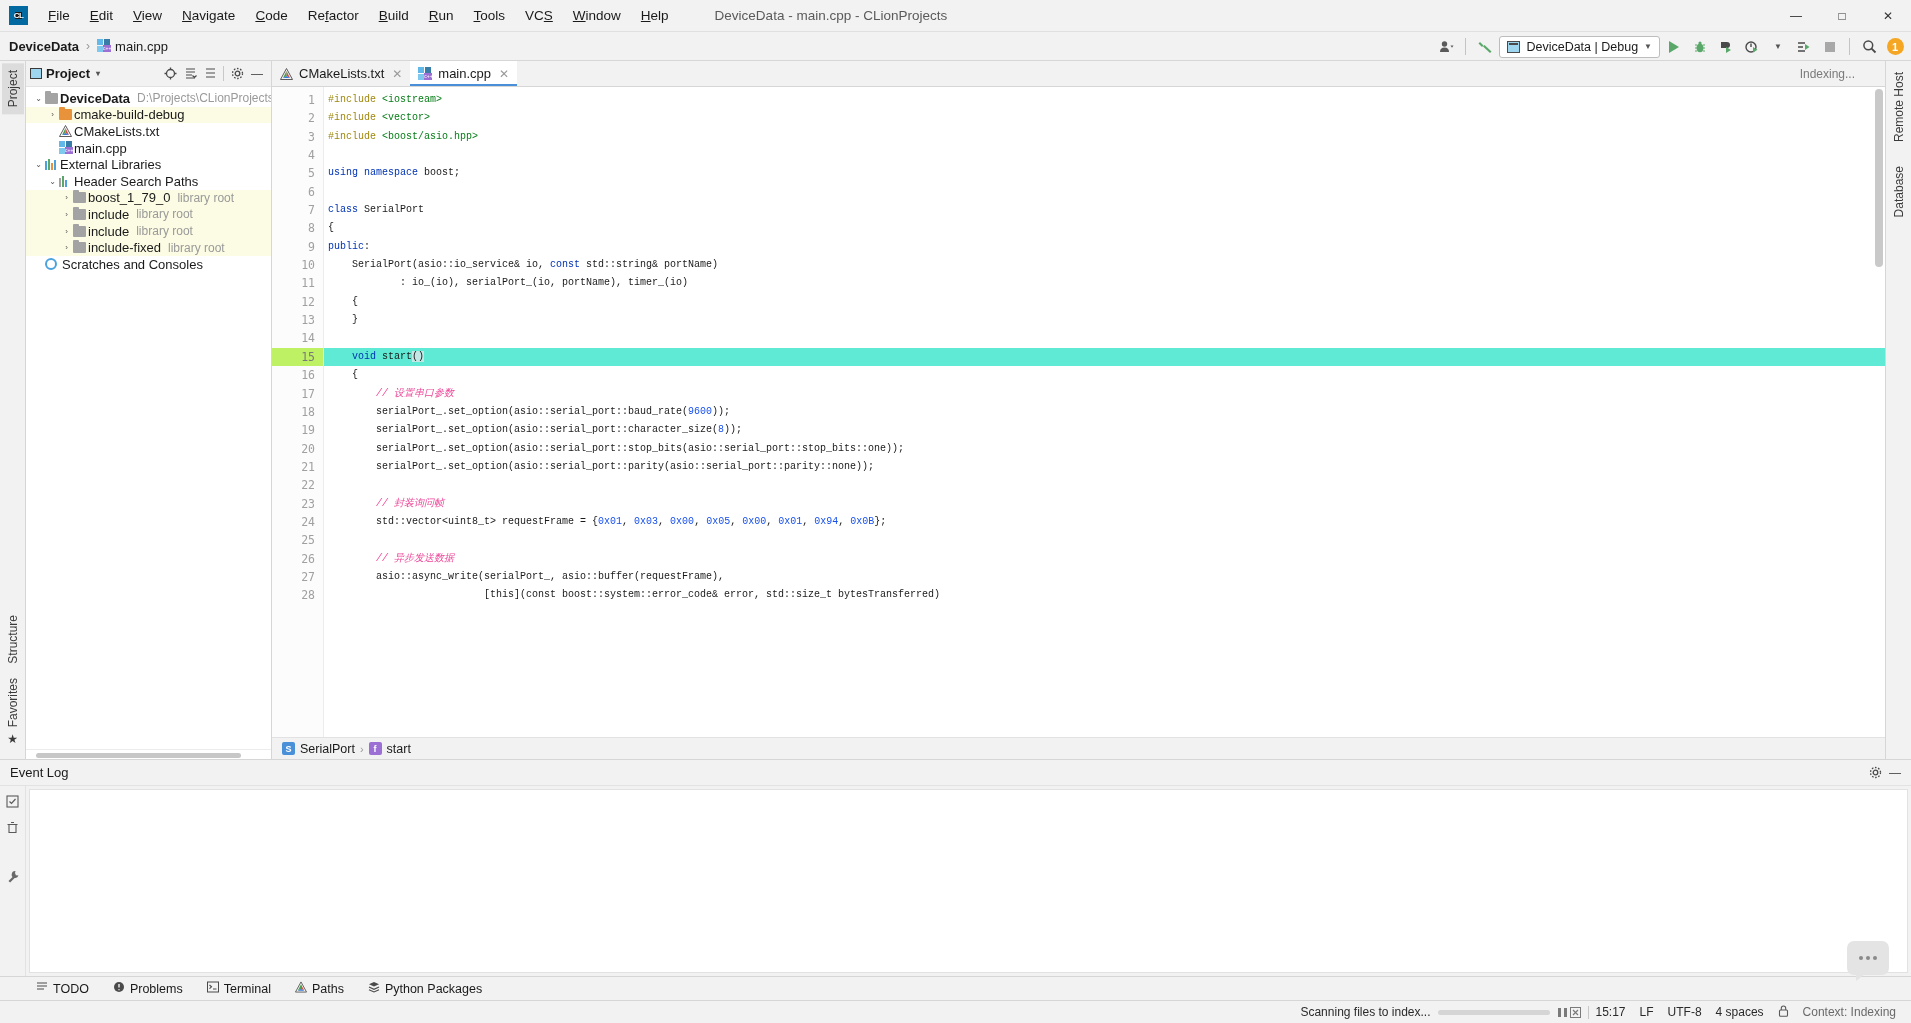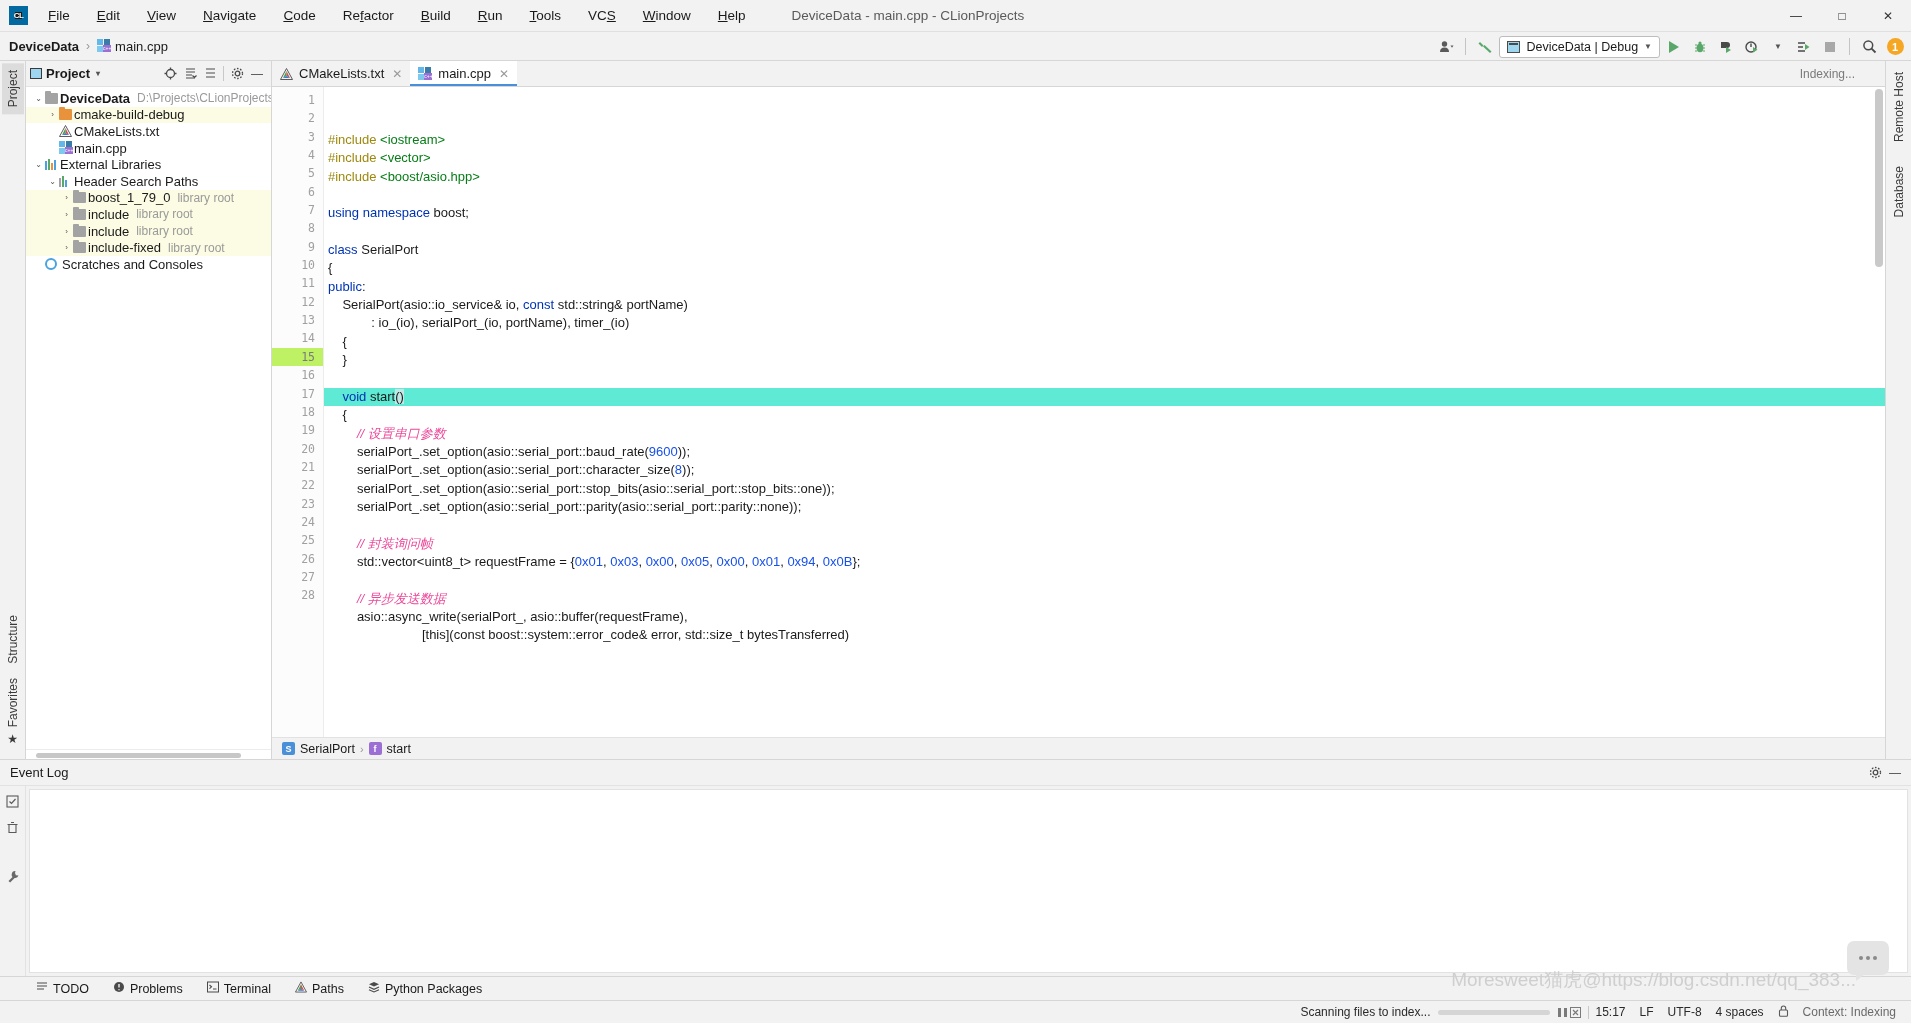--- a/index.html
+++ b/index.html
@@ -19,21 +19,21 @@
     background: #f2f2f2; border-bottom: 1px solid #e0e0e0;
     flex: 0 0 32px; position: relative;
   }
   .logo {
     width: 19px; height: 19px; margin-left: 9px; margin-right: 10px;
     background: #1a1a1a; border: 6px solid #0369a1;
     color: #fff; font-size: 8px; font-weight: bold;
     display: flex; align-items: center; justify-content: center;
     letter-spacing: -0.5px;
   }
-  .menu { display: flex; align-items: center; gap: 7px; }
+  .menu { display: flex; align-items: center; gap: 0px; }
   .menu-item {
     padding: 5px 10px; font-size: 13.5px; color: #1a1a1a; cursor: default;
     white-space: nowrap;
   }
   .menu-item u { text-decoration: underline; }
   .win-title {
     margin-left: 36px; font-size: 13.5px; color: #5a5a5a; white-space: nowrap;
   }
   .win-ctrls { position: absolute; right: 0; top: 0; height: 32px; display: flex; }
   .win-btn {
@@ -169,23 +169,23 @@
 
   .editor-wrap { flex: 1; display: flex; min-height: 0; position: relative; overflow: hidden; background:#fff;}
   .gutter {
     width: 52px; flex: 0 0 52px; background: #fcfcfc; border-right: 1px solid #ececec;
     font-family: "DejaVu Sans Mono", monospace; font-size: 11.5px; color: #a0a0a0;
     text-align: right; padding-top: 4px; position: relative;
   }
   .gln { height: 18.35px; line-height: 18.35px; padding-right: 8px; }
   .gln.cur { background: #bef264; color: #7a7a7a; }
   .code {
-    flex: 1; font-family: Liberation Sans, sans-serif; font-size: 13px;
+    flex: 1; font-family: Liberation Mono, monospace; font-size: 10px;
     padding-top: 4px; position: relative; white-space: pre; overflow: hidden;
-    color: #1a1a1a; line-height: 18.35px; margin-top: 40px;
+    color: #1a1a1a; line-height: 18.35px;
   }
   .cline { height: 18.35px; line-height: 18.35px; padding-left: 4px; }
   .cline.cur { background: #5eead4; }
   .kw { color: #0033b3; font-weight: 500; }
   .pp { color: #9e880d; }
   .str { color: #067d17; }
   .num { color: #1750eb; }
   .cmt { color: #ec4899; font-style: italic; }
   .brk { background: #c3e7e4; }
 
@@ -714,20 +714,19 @@
     <span class="sb-item">4 spaces</span>
     <span class="sb-item">
       <svg width="11" height="12" viewBox="0 0 11 12">
           <rect x="1.5" y="5" width="8" height="6.2" rx="1" fill="none" stroke="#5a5a5a" stroke-width="1.1"></rect>
           <path d="M3.3 5 V3.2 a2.2 2.2 0 0 1 4.4 0 V5" fill="none" stroke="#5a5a5a" stroke-width="1.1"></path>
         </svg>
     </span>
     <span class="sb-item" style="color:#6a6a6a">Context: Indexing</span>
   </div>
 
-  <div class="watermark">Moresweet猫虎@https://blog.csdn.net/qq_383...</div>
   <div class="chatbubble">
     <span class="cb-dot"></span>
       <span class="cb-dot"></span>
       <span class="cb-dot"></span>
   </div>
 
 </div>
 
 </body></html>

